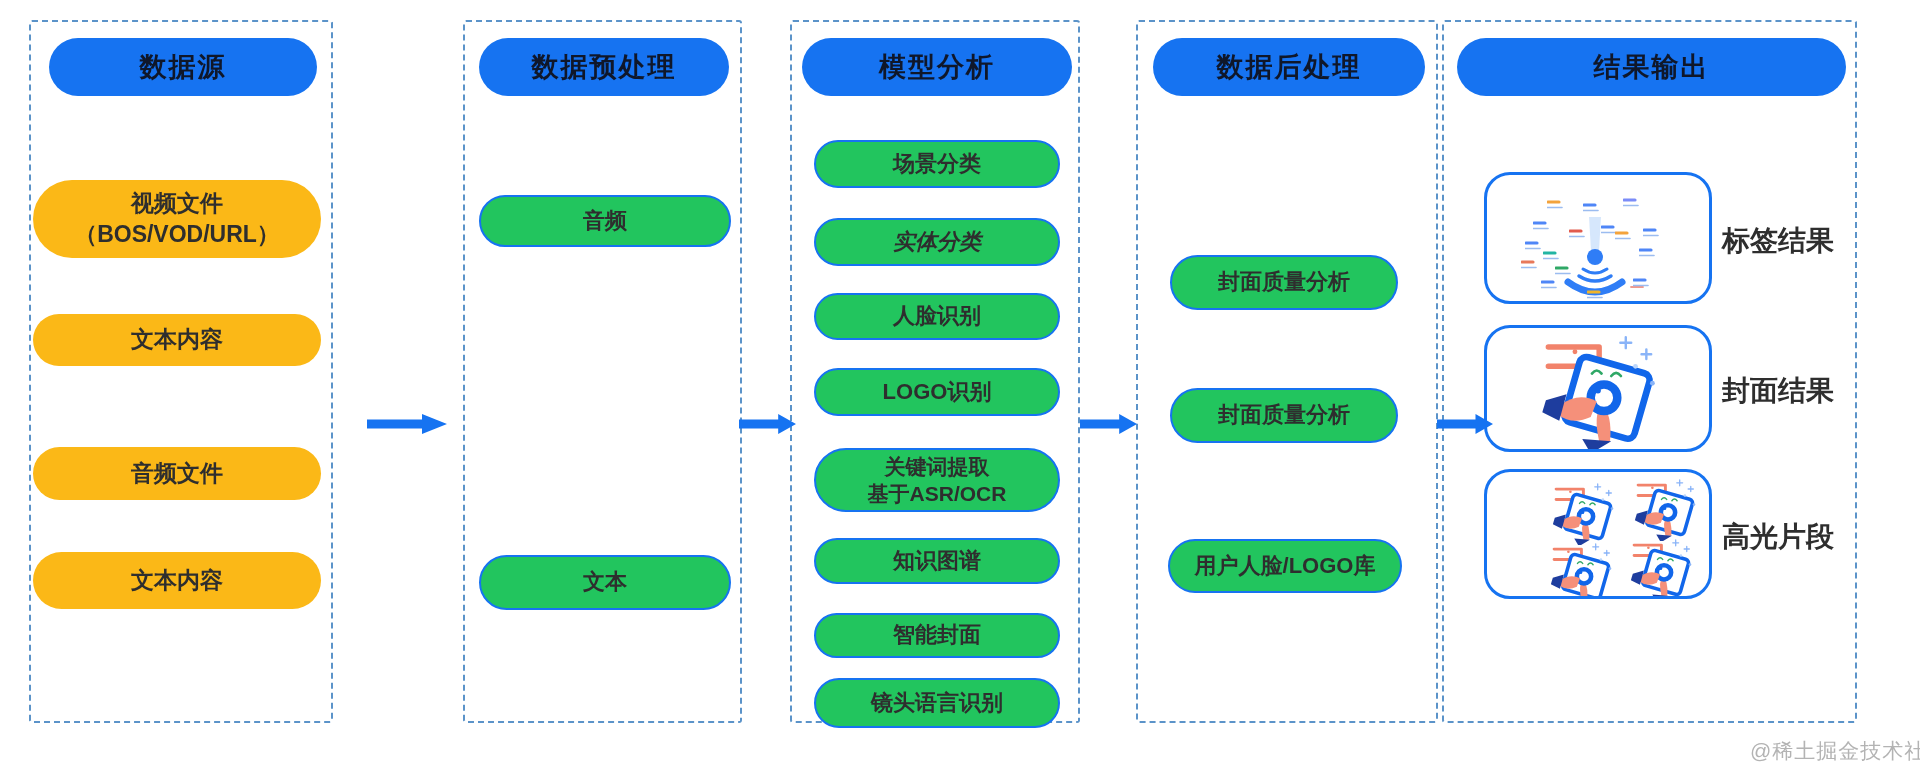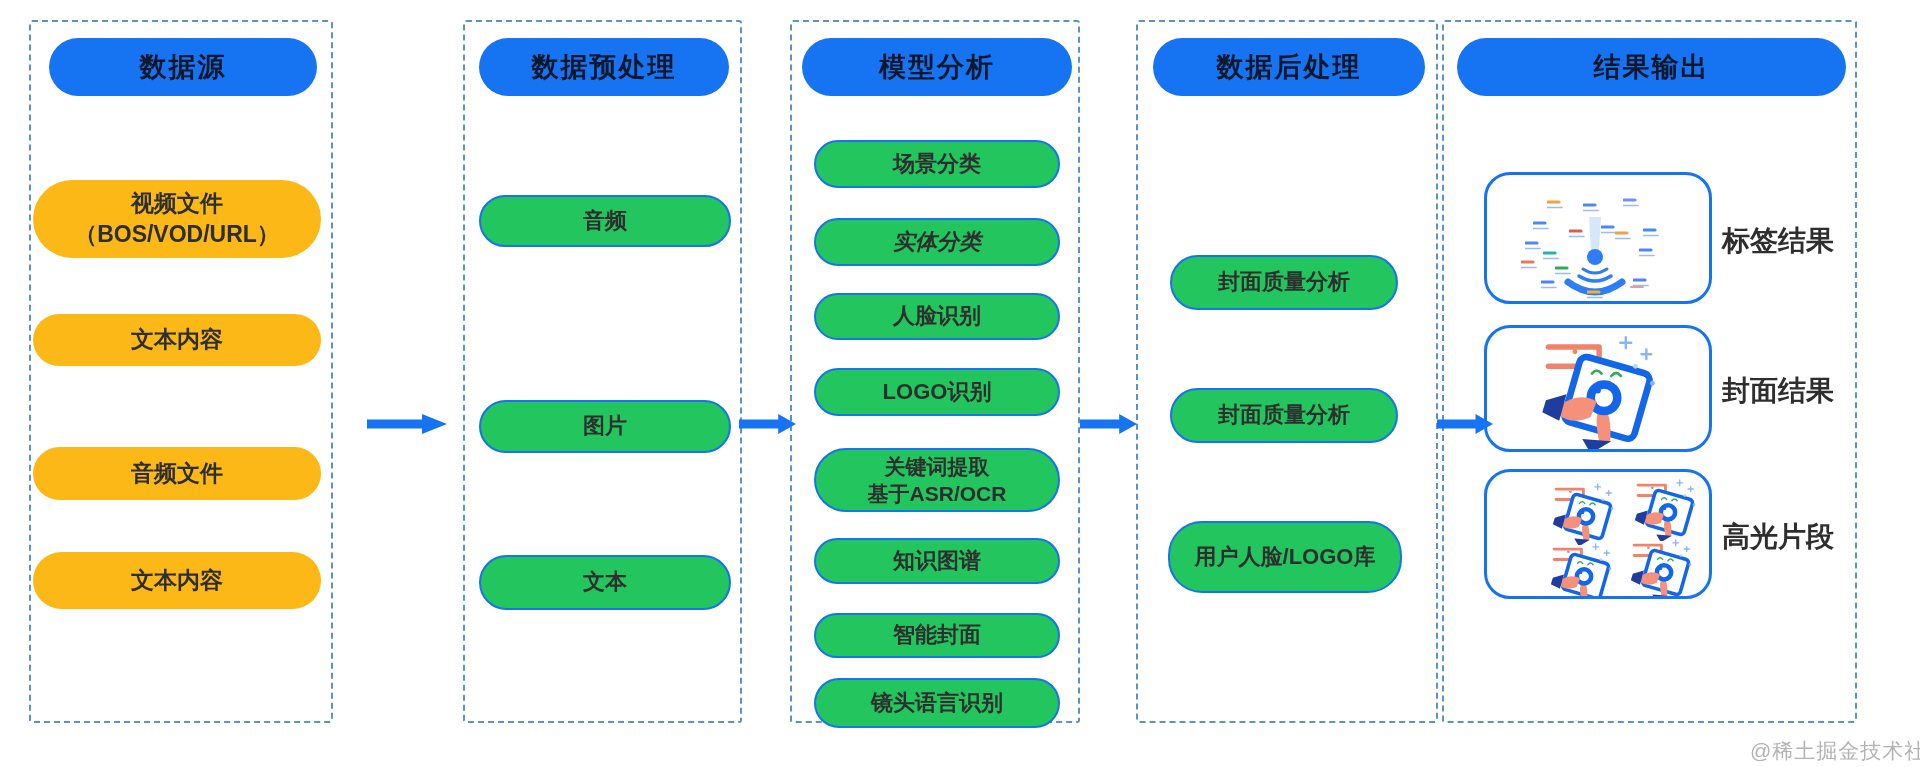--- a/index.html
+++ b/index.html
@@ -90,42 +90,41 @@
     <div class="pill" style="left:2px;top:158px;width:288px;height:78px;">视频文件
 （BOS/VOD/URL）</div>
     <div class="pill" style="left:2px;top:292px;width:288px;height:52px;">文本内容</div>
     <div class="pill" style="left:2px;top:425px;width:288px;height:53px;">音频文件</div>
     <div class="pill" style="left:2px;top:530px;width:288px;height:57px;">文本内容</div>
   </section>
 
   <section class="col" style="left:463px;width:279px;">
     <div class="hdr" style="left:14px;top:16px;width:250px;height:58px;">数据预处理</div>
     <div class="obox" style="left:14px;top:165px;width:252px;height:52px;">音频</div>
-    <div class="obox" style="left:14px;top:370px;width:252px;height:53px;">图片</div>
     <div class="obox" style="left:14px;top:525px;width:252px;height:55px;">文本</div>
   </section>
 
   <section class="col" style="left:790px;width:290px;">
     <div class="hdr" style="left:10px;top:16px;width:270px;height:58px;">模型分析</div>
     <div class="obox" style="left:22px;top:110px;width:246px;height:48px;">场景分类</div>
     <div class="obox" style="left:22px;top:188px;width:246px;height:48px;font-style:italic;">实体分类</div>
     <div class="obox" style="left:22px;top:263px;width:246px;height:47px;">人脸识别</div>
     <div class="obox" style="left:22px;top:338px;width:246px;height:48px;">LOGO识别</div>
     <div class="obox" style="left:22px;top:418px;width:246px;height:64px;font-size:21px;">关键词提取
 基于ASR/OCR</div>
     <div class="obox" style="left:22px;top:508px;width:246px;height:46px;">知识图谱</div>
     <div class="obox" style="left:22px;top:583px;width:246px;height:45px;">智能封面</div>
     <div class="obox" style="left:22px;top:648px;width:246px;height:50px;">镜头语言识别</div>
   </section>
 
   <section class="col" style="left:1136px;width:302px;">
     <div class="hdr" style="left:15px;top:16px;width:272px;height:58px;">数据后处理</div>
     <div class="obox" style="left:32px;top:225px;width:228px;height:55px;">封面质量分析</div>
     <div class="obox" style="left:32px;top:358px;width:228px;height:55px;">封面质量分析</div>
-    <div class="obox" style="left:30px;top:491px;width:234px;height:72px;">用户人脸/LOGO库</div>
+    <div class="obox" style="left:30px;top:509px;width:234px;height:54px;">用户人脸/LOGO库</div>
   </section>
 
   <section class="col" style="left:1442px;width:415px;">
     <div class="hdr" style="left:13px;top:16px;width:389px;height:58px;">结果输出</div>
 
     <div class="rbox" style="left:40px;top:150px;width:228px;height:132px;">
       <svg viewBox="0 0 228 132" width="228" height="132">
         <polygon points="102,42 114,42 112,76 104,76" fill="#cfe3fc" opacity="0.85"></polygon>
         <circle cx="108" cy="82" r="8" fill="#2f7df6"></circle>
         <path d="M96,94 Q108,102 120,94" stroke="#2f7df6" stroke-width="3" fill="none" stroke-linecap="round"></path>

